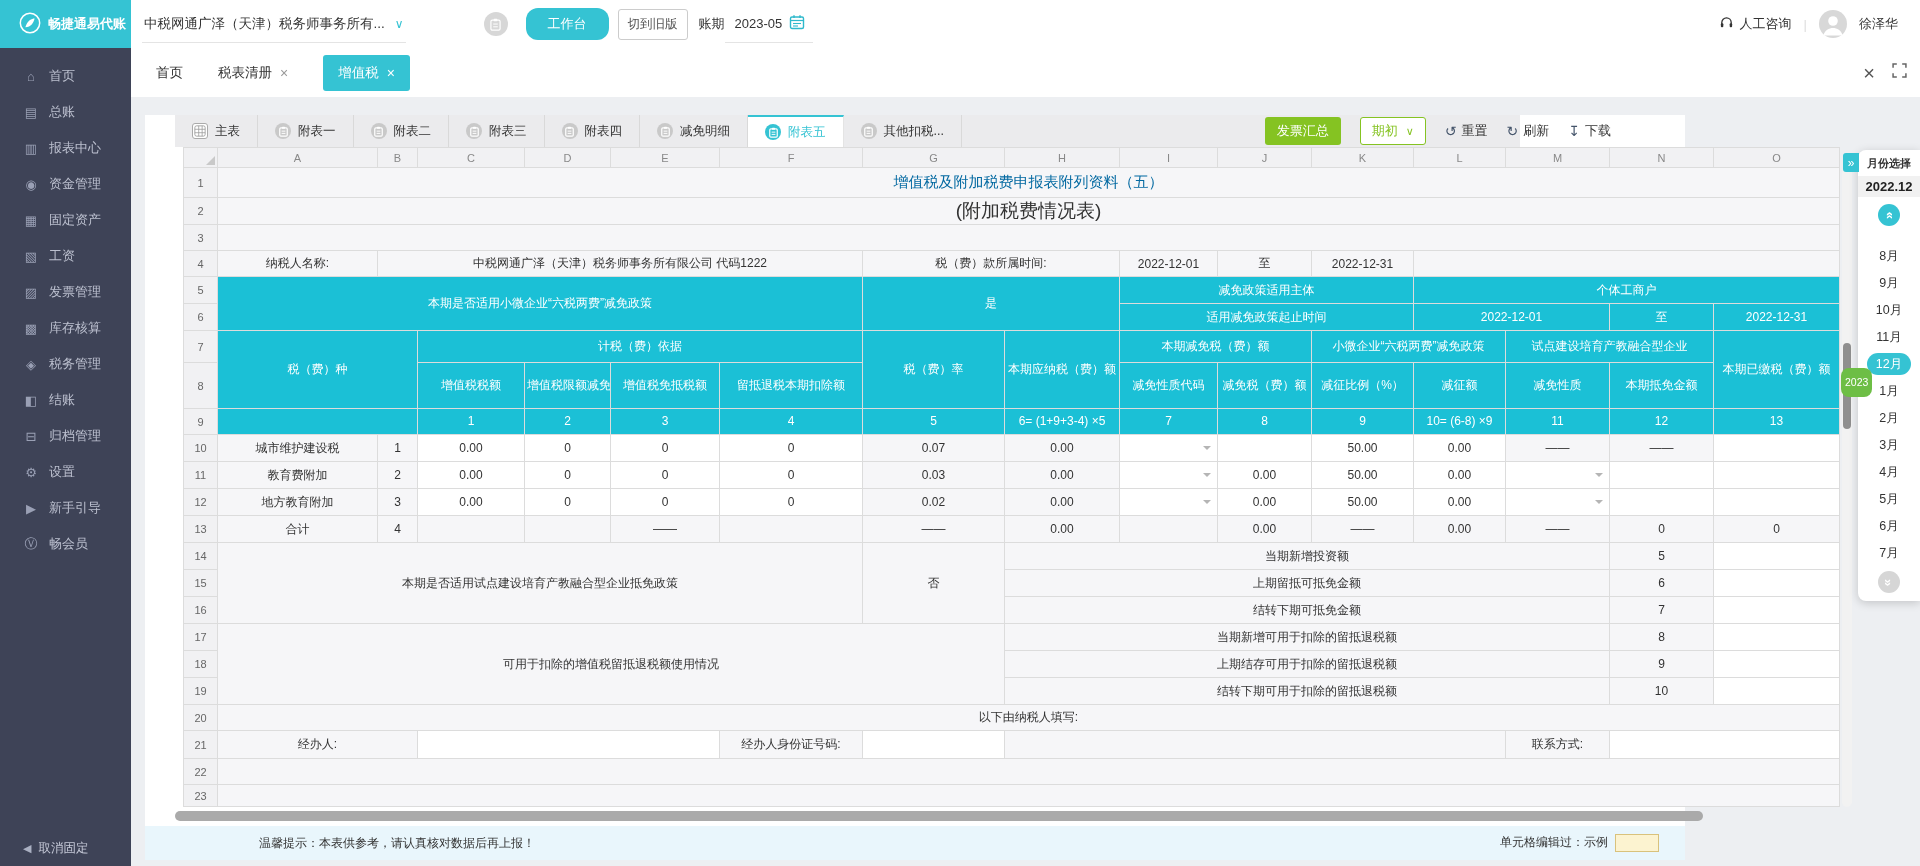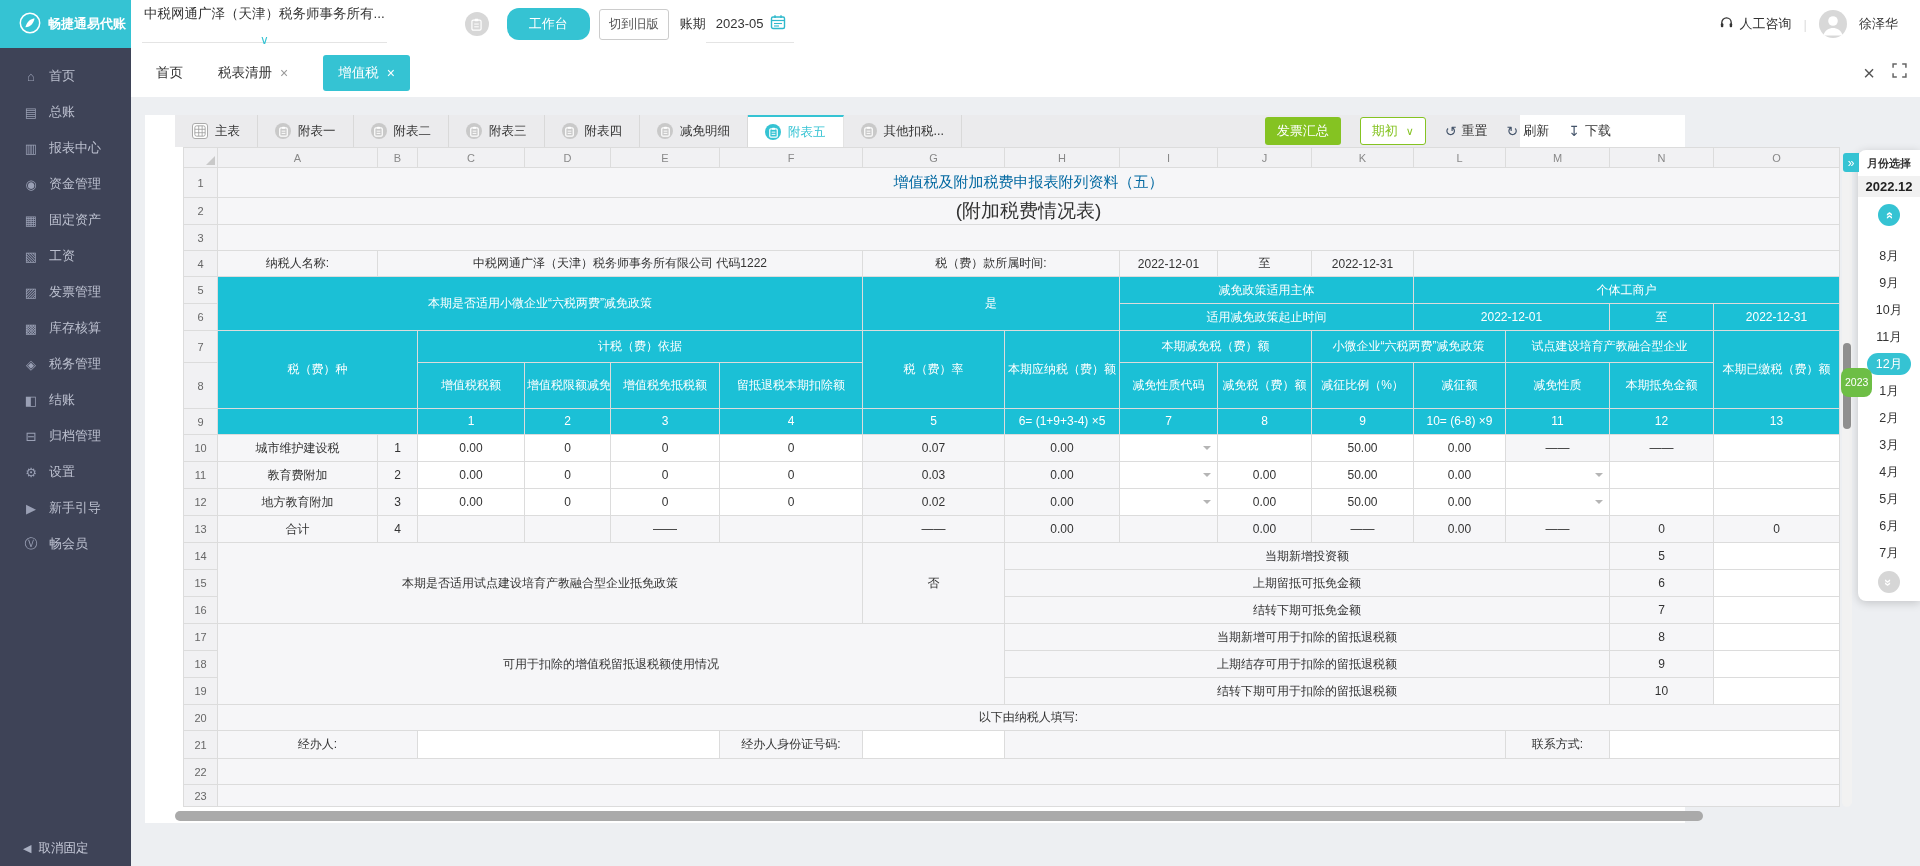--- a/index.html
+++ b/index.html
@@ -11,21 +11,21 @@
   .logo { height:48px; background:var(--teal); display:flex; align-items:center; gap:6px; padding-left:18px; color:#fff; font-size:13px; font-weight:bold; }
   .logo svg { flex:0 0 auto; }
   .side-nav { padding-top:10px; }
   .nav-item { display:flex; align-items:center; gap:10px; height:36px; padding-left:23px; color:#bcc0cf; font-size:13px; cursor:pointer; }
   .nav-item .ico { width:16px; text-align:center; font-size:13px; color:#9aa0b5; }
   .unpin { position:absolute; bottom:9px; left:23px; display:flex; align-items:center; gap:7px; color:#c6cad8; font-size:12.5px; }
   .unpin .ico { color:#aab0c2; font-size:11px; }
 
   
   .topbar { position:absolute; left:131px; top:0; right:0; height:48px; background:#fff; display:flex; align-items:center; padding:0 22px 0 11px; z-index:5; }
-  .company { display:flex; align-items:center; gap:10px; height:38px; border-bottom:1px solid #e4e4e4; font-size:13.5px; color:#333; padding:0 2px;flex-direction:column; }
+  .company { display:flex; align-items:center; gap:10px; height:38px; border-bottom:1px solid #e4e4e4; font-size:13.5px; color:#333; padding:0 2px; }
   .company .chev { color:var(--teal); font-size:12px; }
   .hd-clip { width:24px; height:24px; border-radius:50%; background:#d7d7d7; display:flex; align-items:center; justify-content:center; margin:0 18px 0 78px; }
   .btn-teal { background:var(--teal); color:#fff; border:none; border-radius:12px; font-size:13px; padding:7px 22px; }
   .btn-old { margin-left:9px; background:#fff; color:#555; border:1px solid #ccc; border-radius:3px; font-size:12.5px; padding:6px 9px; }
   .period { display:flex; align-items:center; margin-left:11px; font-size:13px; color:#333; }
   .period .pv { display:flex; align-items:center; gap:7px; border-bottom:1px solid #e4e4e4; padding:9px 8px 9px 10px; }
   .tb-right { margin-left:auto; display:flex; align-items:center; gap:12px; font-size:13px; color:#333; }
   .tb-div { color:#ddd; }
   .avatar { width:28px; height:28px; }
 
@@ -621,20 +621,26 @@
       </table>
     <div class="vscroll">
         <div class="vthumb"></div>
       </div>
   </div>
 
   <div class="hscroll">
       <div class="hthumb"></div>
     </div>
 
+  <div class="sfooter">
+    <span>温馨提示：本表供参考，请认真核对数据后再上报！</span>
+    <span>
+      <span>单元格编辑过：示例</span><span class="swatch"></span>
+    </span>
+  </div>
 </main>
 
 <aside class="mpanel">
   <span class="mp-handle">»</span>
   <div class="mp-title">月份选择</div>
   <div class="mp-cur">2022.12</div>
   <div class="mp-btn">
       <span>»</span>
     </div>
   <ul id="months">

